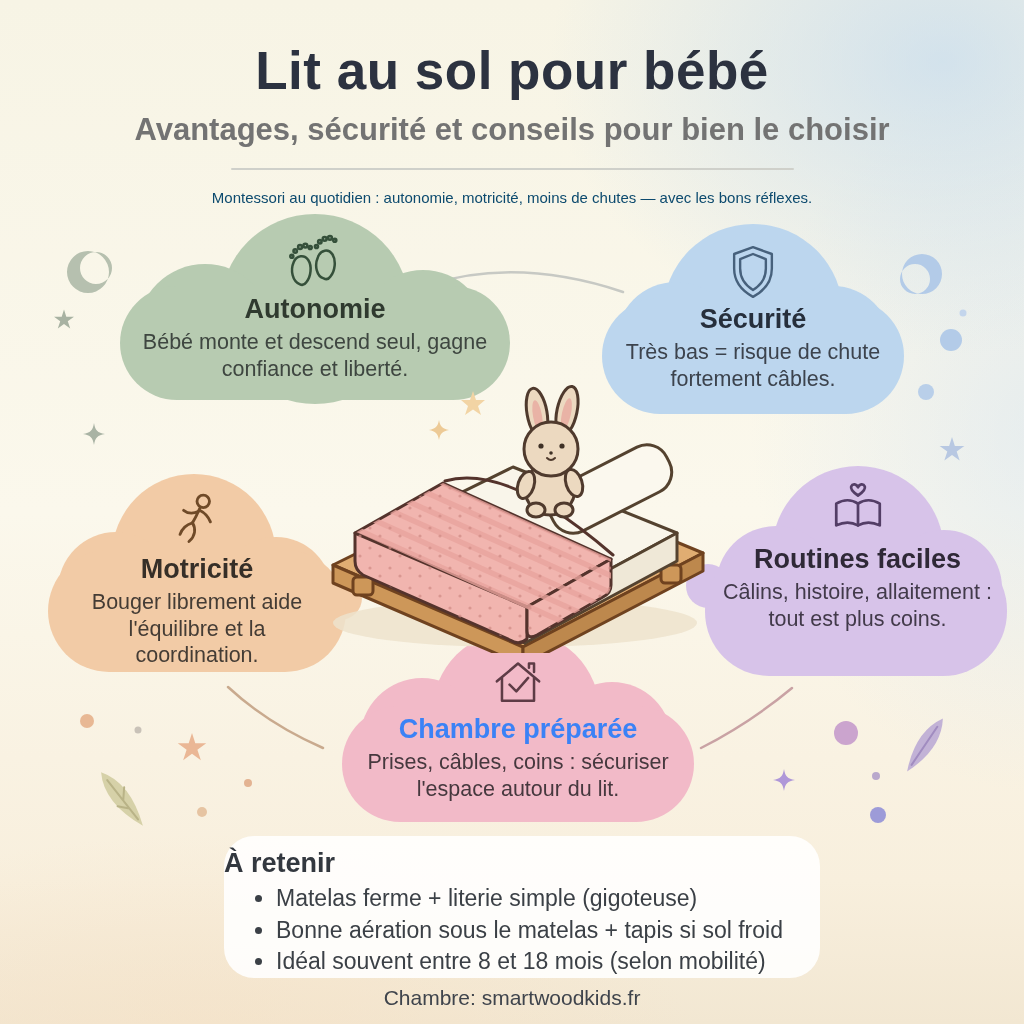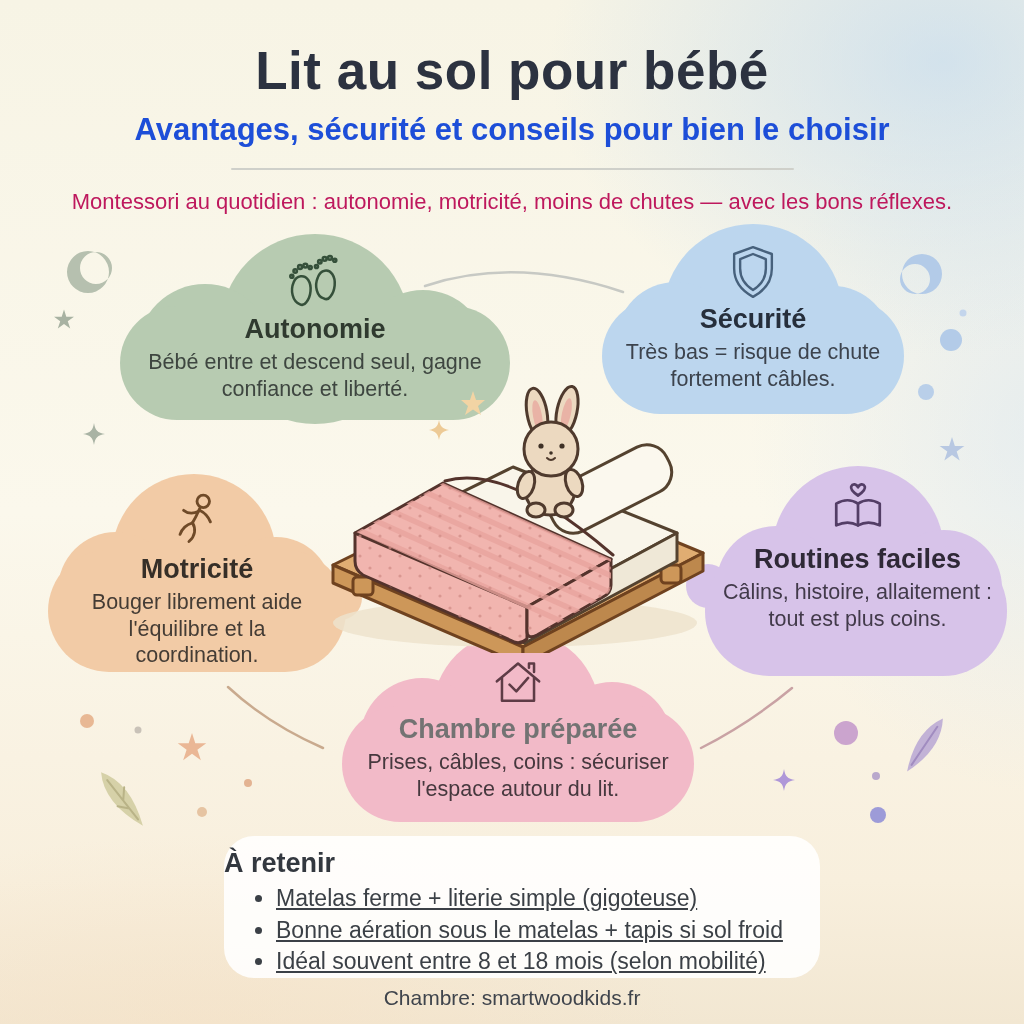--- a/index.html
+++ b/index.html
@@ -8,35 +8,35 @@
     font-family:"Liberation Sans","DejaVu Sans",sans-serif;
     background:
       radial-gradient(ellipse 560px 420px at 92% 6%, rgba(186,214,240,.60), rgba(186,214,240,0) 70%),
       radial-gradient(ellipse 420px 520px at 102% 42%, rgba(198,220,244,.38), rgba(198,220,244,0) 70%),
       radial-gradient(ellipse 700px 300px at 20% 102%, rgba(246,224,196,.55), rgba(246,224,196,0) 70%),
       linear-gradient(180deg,#f7f4e5 0%,#fbf8ec 50%,#f8efdd 86%,#f2e7d2 100%);
   }
   .abs{position:absolute;}
   .page-title{top:40px;left:0;width:100%;text-align:center;font-size:53px;font-weight:800;
     color:#2c3240;letter-spacing:.5px;}
-  .page-subtitle{top:112px;left:0;width:100%;text-align:center;font-size:31px;font-weight:600;color:#1d4ed8;}
+  .page-subtitle{top:112px;left:0;width:100%;text-align:center;font-size:31px;font-weight:600;color:#737373;}
   .divider{top:168px;left:231px;width:563px;height:2px;background:#cfd0ca;border-radius:2px;}
-  .tagline{top:189px;left:0;width:100%;text-align:center;font-size:22px;font-weight:500;color:#be185d;}
+  .tagline{top:189px;left:0;width:100%;text-align:center;font-size:15px;font-weight:500;color:#0c4a6e;}
   .decor{left:0;top:0;z-index:1;}
   .bubble{position:absolute;z-index:2;}
   .lobe,.base{position:absolute;background:var(--c);}
   .lobe{border-radius:50%;}
   .content{position:absolute;inset:0;z-index:1;display:flex;flex-direction:column;align-items:center;text-align:center;}
   .bubble-title{font-size:27px;font-weight:800;margin:4px 0 2px 0;}
   .bubble-text{font-size:21.5px;font-weight:500;line-height:1.24;margin:2px 0 0 0;}
   .bed{left:305px;top:383px;z-index:3;}
   .summary-card{left:224px;top:836px;width:596px;height:142px;background:rgba(255,255,255,.88);
     border-radius:30px;z-index:2;}
   .summary-title{font-size:27px;font-weight:800;color:#33383f;margin:12px 0 4px 0;}
-  .summary-list{margin:0;padding:0 10px 0 52px;list-style:disc;color:#3b4046;text-decoration:underline;}
+  .summary-list{margin:0;padding:0 10px 0 52px;list-style:disc;color:#3b4046;}
   .summary-list li{font-size:23px;font-weight:500;line-height:1.38;}
   .source-line{top:986px;left:0;width:100%;text-align:center;font-size:21px;font-weight:500;color:#3f444c;z-index:2;}
 </style>
 </head>
 <body>
 
 <svg class="abs decor" width="1024" height="1024" viewBox="0 0 1024 1024">
   <defs>
     <path id="star5" d="M0,-10 L2.2,-3.1 L9.5,-3.1 L3.6,1.2 L5.9,8.1 L0,3.8 L-5.9,8.1 L-3.6,1.2 L-9.5,-3.1 L-2.2,-3.1 Z"></path>
     <path id="spark" d="M0,-11 C1.2,-3.5 3.5,-1.2 11,0 C3.5,1.2 1.2,3.5 0,11 C-1.2,3.5 -3.5,1.2 -11,0 C-3.5,-1.2 -1.2,-3.5 0,-11 Z"></path>
@@ -74,21 +74,21 @@
   <circle cx="876" cy="776" r="4" fill="#b9a8cc"></circle>
   <circle cx="878" cy="815" r="8" fill="#9d9bd8"></circle>
   <use href="#spark" transform="translate(784,780)" fill="#af97d8"></use>
 </svg>
 
 <div class="abs page-title">Lit au sol pour bébé</div>
 <div class="abs page-subtitle">Avantages, sécurité et conseils pour bien le choisir</div>
 <div class="abs divider"></div>
 <div class="abs tagline">Montessori au quotidien : autonomie, motricité, moins de chutes — avec les bons réflexes.</div>
 
-<div class="bubble" style="--c:#b7cbb1;left:115px;top:244px;width:400px;height:178px;">
+<div class="bubble" style="--c:#b7cbb1;left:115px;top:224px;width:400px;height:178px;">
   <div class="lobe" style="left:105px;top:-10px;width:190px;height:190px;"></div>
   <div class="lobe" style="left:22px;top:40px;width:136px;height:136px;"></div>
   <div class="lobe" style="left:244px;top:46px;width:128px;height:128px;"></div>
   <div class="base" style="left:5px;top:62px;width:390px;height:114px;border-radius:57px;"></div>
   <div class="content" style="padding-top:10px;">
     <svg width="64" height="56" viewBox="0 0 64 58">
       <g fill="none" stroke="#35503a" stroke-width="2.6" stroke-linecap="round" stroke-linejoin="round">
         <path d="M16,52 C9,49 6,38 10,29 C13,22 21,21 25,27 C29,33 28,44 23,50 C21,53 18,53 16,52 Z"></path>
         <path d="M41,46 C34,44 31,33 35,24 C38,16 46,15 50,21 C54,27 53,38 48,44 C46,47 43,47 41,46 Z"></path>
         <circle cx="8" cy="23" r="1.6"></circle>
@@ -97,21 +97,21 @@
           <circle cx="22" cy="12" r="2"></circle>
           <circle cx="27" cy="14" r="1.6"></circle>
         <circle cx="33.5" cy="13" r="1.6"></circle>
           <circle cx="37" cy="8" r="1.8"></circle>
           <circle cx="42" cy="5" r="2"></circle>
           <circle cx="47.5" cy="4" r="2"></circle>
           <circle cx="52.5" cy="6.5" r="1.6"></circle>
       </g>
     </svg>
     <div class="bubble-title" style="color:#2f3a2f;">Autonomie</div>
-    <p class="bubble-text" style="color:#3e4640;width:352px;">Bébé entre et descend seul, gagne confiance et liberté.</p>
+    <p class="bubble-text" style="color:#3e4640;width:352px;">Bébé monte et descend seul, gagne confiance et liberté.</p>
   </div>
 </div>
 
 <div class="bubble" style="--c:#bcd6ee;left:598px;top:232px;width:310px;height:184px;">
   <div class="lobe" style="left:65px;top:-8px;width:180px;height:180px;"></div>
   <div class="lobe" style="left:18px;top:50px;width:120px;height:120px;"></div>
   <div class="lobe" style="left:177px;top:54px;width:116px;height:116px;"></div>
   <div class="base" style="left:4px;top:66px;width:302px;height:116px;border-radius:58px;"></div>
   <div class="content" style="padding-top:12px;">
     <svg width="48" height="56" viewBox="0 0 56 64">
@@ -173,21 +173,21 @@
   <div class="base" style="left:4px;top:58px;width:352px;height:116px;border-radius:58px;"></div>
   <div class="content" style="padding-top:8px;">
     <svg width="54" height="54" viewBox="0 0 64 62">
       <g fill="none" stroke="#5e3c46" stroke-width="3" stroke-linecap="round" stroke-linejoin="round">
         <path d="M7,29 L32,8 L57,29"></path>
         <path d="M45,13 L45,8 L51,8 L51,18"></path>
         <path d="M13,25 L13,52 L51,52 L51,25"></path>
         <path d="M22,33 L30,41 L44,25"></path>
       </g>
     </svg>
-    <div class="bubble-title" style="color:#737373;">Chambre préparée</div>
+    <div class="bubble-title" style="color:#3b82f6;">Chambre préparée</div>
     <p class="bubble-text" style="color:#46383e;width:340px;">Prises, câbles, coins : sécuriser l'espace autour du lit.</p>
   </div>
 </div>
 
 <svg class="abs bed" width="420" height="270" viewBox="0 0 420 270">
   <defs>
     <clipPath id="blanketClip">
       <path d="M138,100 L50,150 L222,224 L306,176 Z"></path>
       <path d="M50,150 L222,224 L222,256 Q214,263 205,257 L58,192 Q50,187 50,178 Z"></path>
       <path d="M222,224 L306,176 L306,202 Q306,210 298,214 L232,252 Q222,257 222,248 Z"></path>

